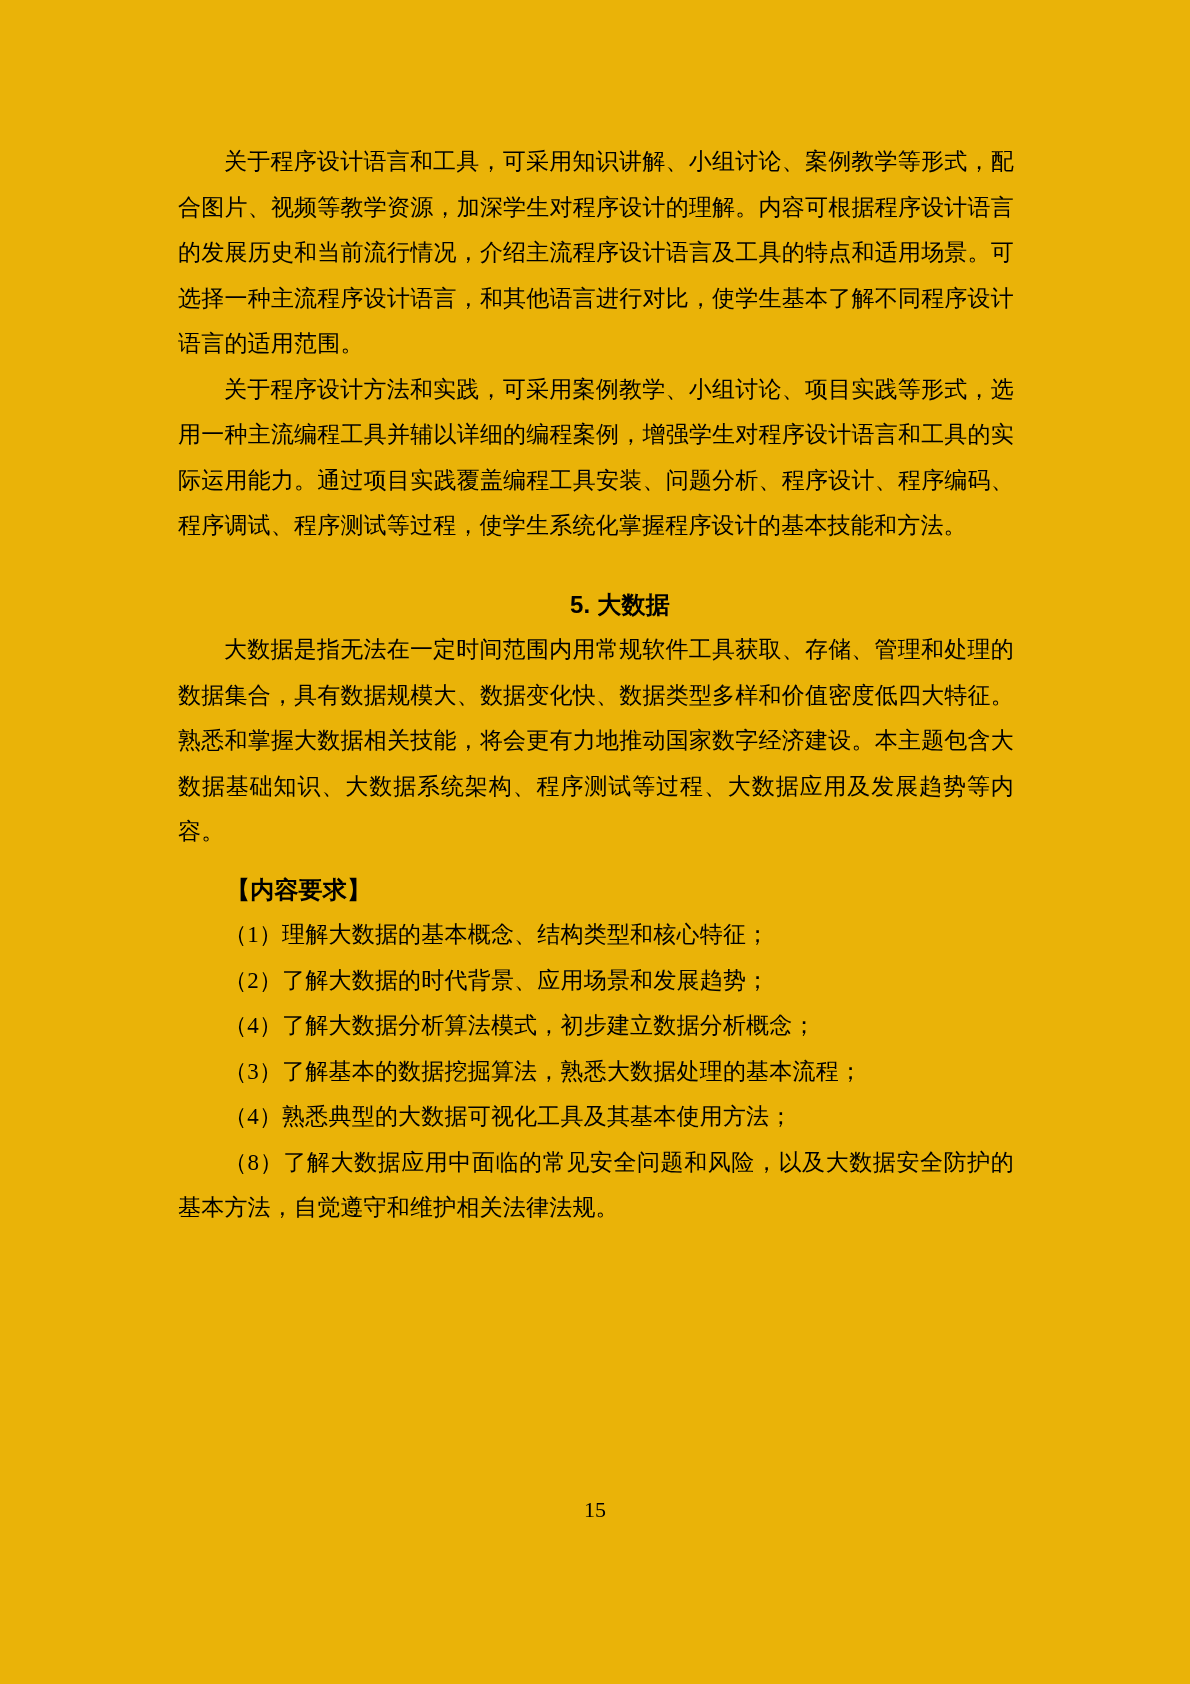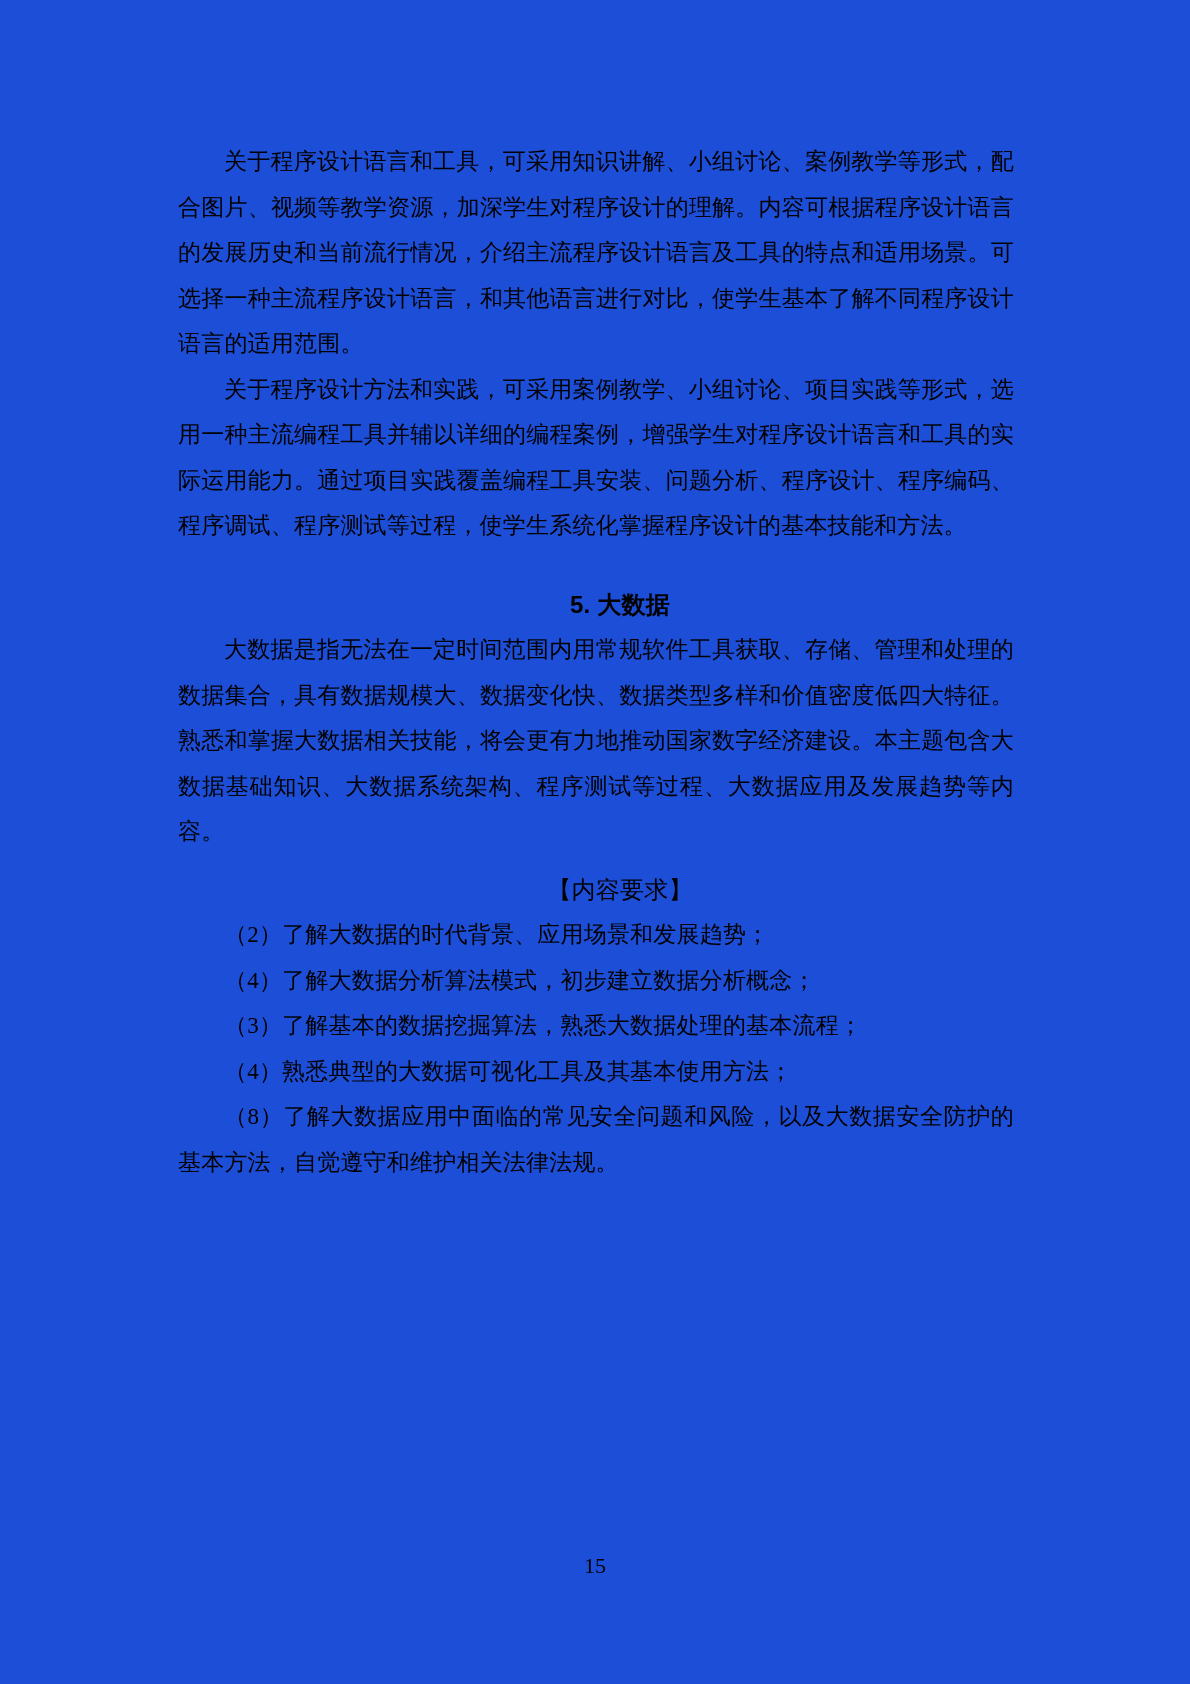--- a/index.html
+++ b/index.html
@@ -4,21 +4,21 @@
 <style>
   html, body {
     margin: 0;
     padding: 0;
     background: #ffffff;
   }
   .page {
     position: relative;
     width: 1190px;
     height: 1684px;
-    background: #1d4ed8;
+    background: #eab308;
     color: #000000;
     font-family: "Liberation Serif", "DejaVu Serif", serif;
     overflow: hidden;
   }
   .content {
     position: absolute;
     left: 178px;
     top: 139px;
     width: 836px;
     font-size: 23px;
@@ -35,47 +35,48 @@
     font-size: 24px;
     font-weight: bold;
     line-height: 45.5px;
     text-indent: 2em;
     text-align: center;
     font-family: "Liberation Sans", "DejaVu Sans", sans-serif;
   }
   .req-heading {
     margin: 12px 0 0 0;
     font-size: 24px;
-    font-weight: normal;
+    font-weight: bold;
     line-height: 45.5px;
     text-indent: 2em;
-    text-align: center;
+    text-align: left;
     font-family: "Liberation Sans", "DejaVu Sans", sans-serif;
   }
   .page-number {
     position: absolute;
     left: 0;
-    top: 1552px;
+    top: 1496px;
     width: 100%;
     text-align: center;
     font-size: 22px;
     line-height: 28px;
     font-family: "Liberation Serif", "DejaVu Serif", serif;
   }
 </style>
 </head>
 <body>
 
 <div class="page">
   <div class="content">
     <p>关于程序设计语言和工具，可采用知识讲解、小组讨论、案例教学等形式，配合图片、视频等教学资源，加深学生对程序设计的理解。内容可根据程序设计语言的发展历史和当前流行情况，介绍主流程序设计语言及工具的特点和适用场景。可选择一种主流程序设计语言，和其他语言进行对比，使学生基本了解不同程序设计语言的适用范围。</p>
     <p>关于程序设计方法和实践，可采用案例教学、小组讨论、项目实践等形式，选用一种主流编程工具并辅以详细的编程案例，增强学生对程序设计语言和工具的实际运用能力。通过项目实践覆盖编程工具安装、问题分析、程序设计、程序编码、程序调试、程序测试等过程，使学生系统化掌握程序设计的基本技能和方法。</p>
     <h2 class="section-heading">5. 大数据</h2>
     <p>大数据是指无法在一定时间范围内用常规软件工具获取、存储、管理和处理的数据集合，具有数据规模大、数据变化快、数据类型多样和价值密度低四大特征。熟悉和掌握大数据相关技能，将会更有力地推动国家数字经济建设。本主题包含大数据基础知识、大数据系统架构、程序测试等过程、大数据应用及发展趋势等内容。</p>
     <h3 class="req-heading">【内容要求】</h3>
+    <p>（1）理解大数据的基本概念、结构类型和核心特征；</p>
     <p>（2）了解大数据的时代背景、应用场景和发展趋势；</p>
     <p>（4）了解大数据分析算法模式，初步建立数据分析概念；</p>
     <p>（3）了解基本的数据挖掘算法，熟悉大数据处理的基本流程；</p>
     <p>（4）熟悉典型的大数据可视化工具及其基本使用方法；</p>
     <p>（8）了解大数据应用中面临的常见安全问题和风险，以及大数据安全防护的基本方法，自觉遵守和维护相关法律法规。</p>
   </div>
   <div class="page-number">15</div>
 </div>
 
 </body></html>

